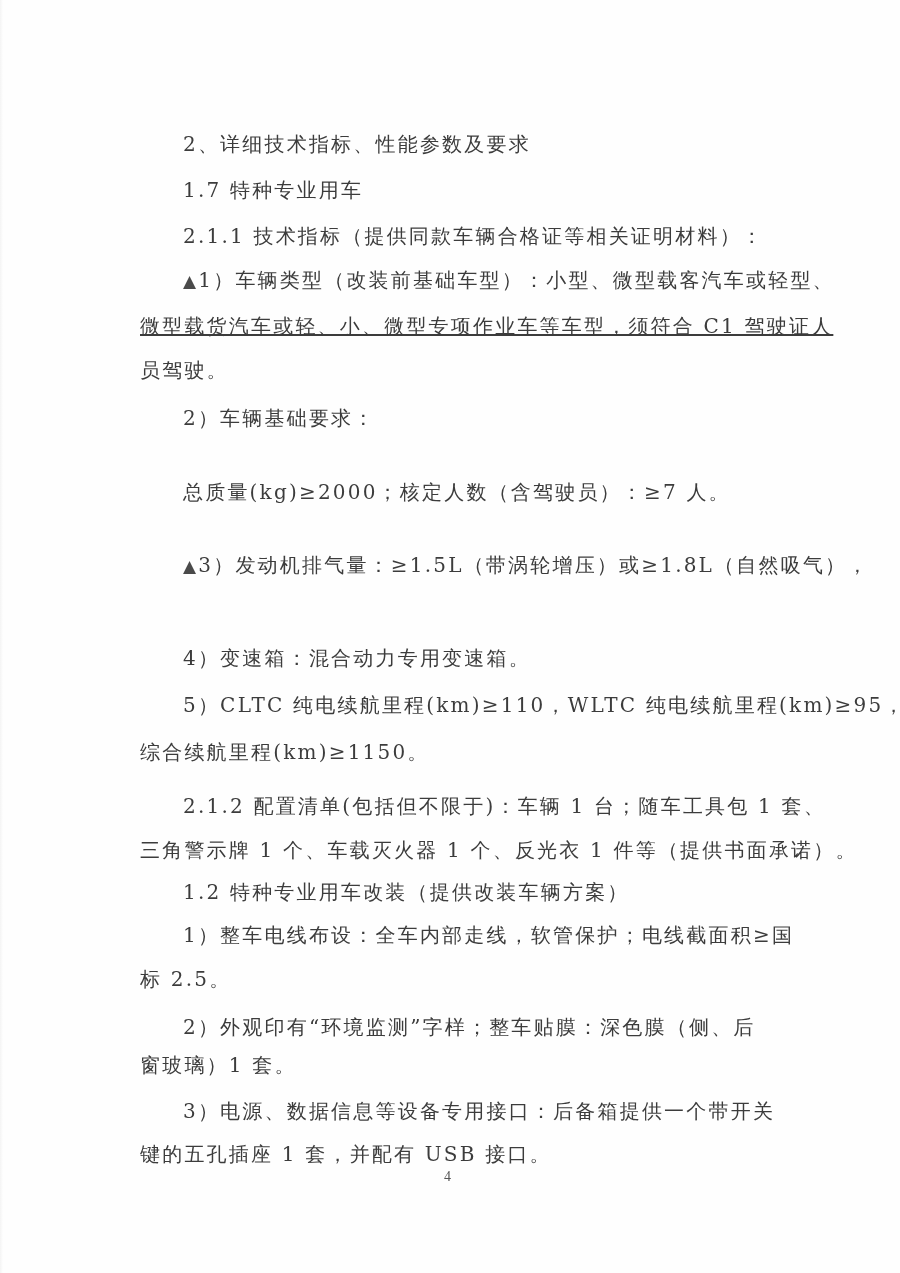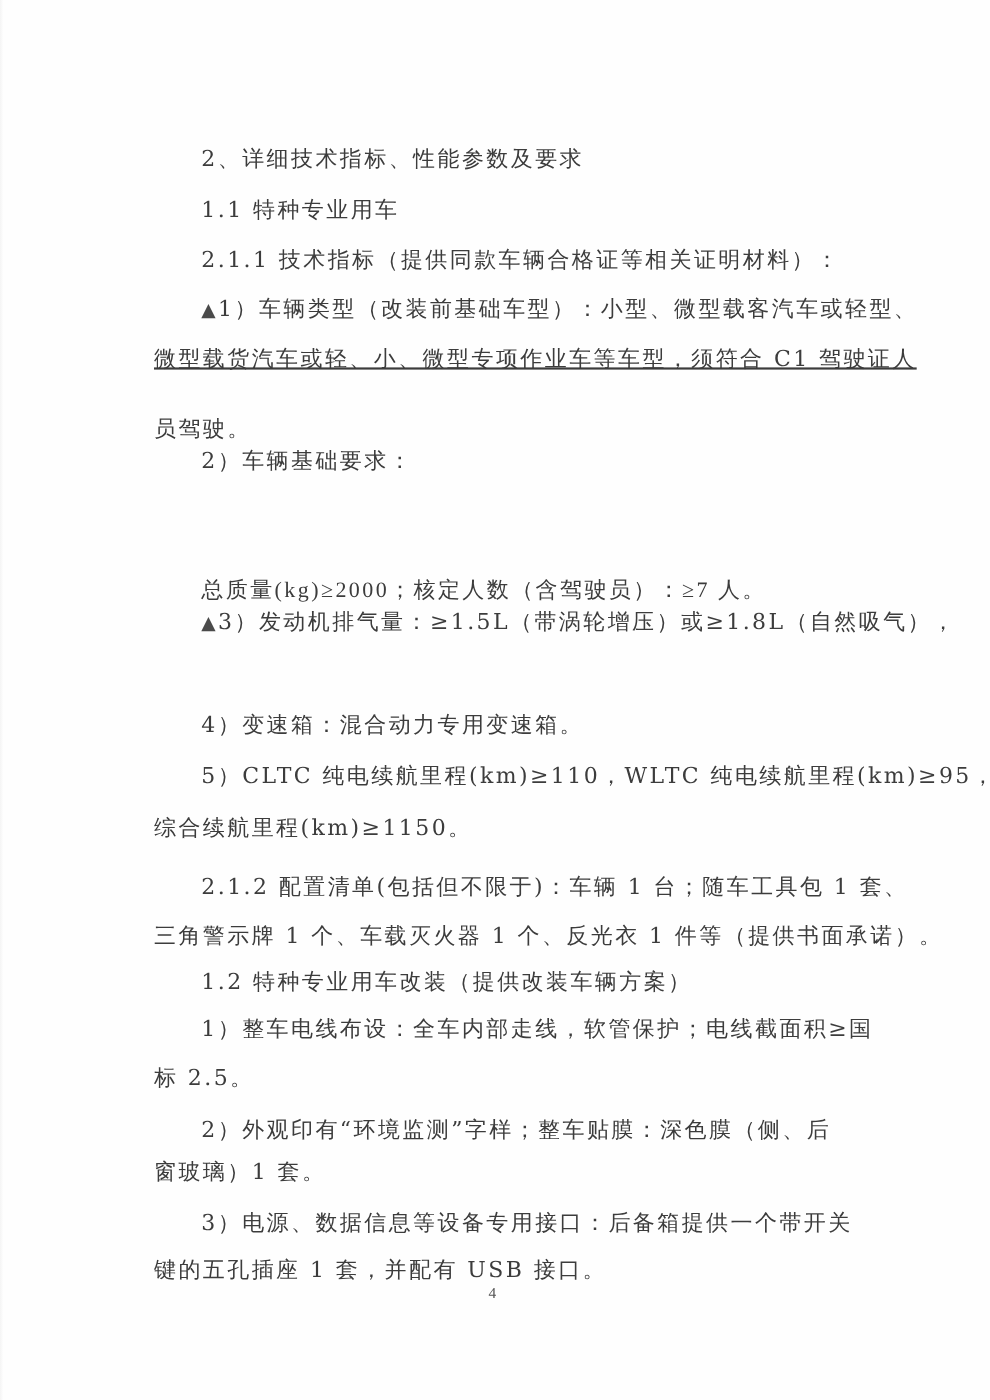--- a/index.html
+++ b/index.html
@@ -52,29 +52,29 @@
       background: linear-gradient(to right, #f4f4f4, #fefefe);
     }
   </style>
 </head>
 <body>
 
 <div class="page">
   <div class="scan-edge"></div>
 
   <div class="line" style="left:183px; top:130px;"><span>2、详细技术指标、性能参数及要求</span></div>
-  <div class="line" style="left:183px; top:176px;"><span>1.1 特种专业用车</span></div>
+  <div class="line" style="left:183px; top:176px;"><span>1.7 特种专业用车</span></div>
   <div class="line" style="left:183px; top:222px;"><span>2.1.1 技术指标（提供同款车辆合格证等相关证明材料）：</span></div>
 
   <div class="line" style="left:183px; top:266px;"><span class="tri">▲</span><span>1）车辆类型（改装前基础车型）：小型、微型载客汽车或轻型、</span></div>
   <div class="line" style="left:140px; top:312px;text-decoration:underline;"><span>微型载货汽车或轻、小、微型专项作业车等车型，须符合 C1 驾驶证人</span></div>
-  <div class="line" style="left:140px; top:376px;font-family:Liberation Serif, serif;"><span>员驾驶。</span></div>
+  <div class="line" style="left:140px; top:356px;"><span>员驾驶。</span></div>
 
   <div class="line" style="left:183px; top:404px;"><span>2）车辆基础要求：</span></div>
-  <div class="line" style="left:183px; top:523px;font-family:Liberation Serif, serif;"><span>总质量(kg)≥2000；核定人数（含驾驶员）：≥7 人。</span></div>
+  <div class="line" style="left:183px; top:478px;"><span>总质量(kg)≥2000；核定人数（含驾驶员）：≥7 人。</span></div>
 
   <div class="line" style="left:183px; top:551px;"><span class="tri">▲</span><span>3）发动机排气量：≥1.5L（带涡轮增压）或≥1.8L（自然吸气），</span></div>
   <div class="line" style="left:183px; top:644px;"><span>4）变速箱：混合动力专用变速箱。</span></div>
 
   <div class="line" style="left:183px; top:691px;"><span>5）CLTC 纯电续航里程(km)≥110，WLTC 纯电续航里程(km)≥95，</span></div>
   <div class="line" style="left:140px; top:738px;"><span>综合续航里程(km)≥1150。</span></div>
 
   <div class="line" style="left:183px; top:792px;"><span>2.1.2 配置清单(包括但不限于)：车辆 1 台；随车工具包 1 套、</span></div>
   <div class="line" style="left:140px; top:836px;"><span>三角警示牌 1 个、车载灭火器 1 个、反光衣 1 件等（提供书面承诺）。</span></div>
   <div class="line" style="left:183px; top:878px;"><span>1.2 特种专业用车改装（提供改装车辆方案）</span></div>

